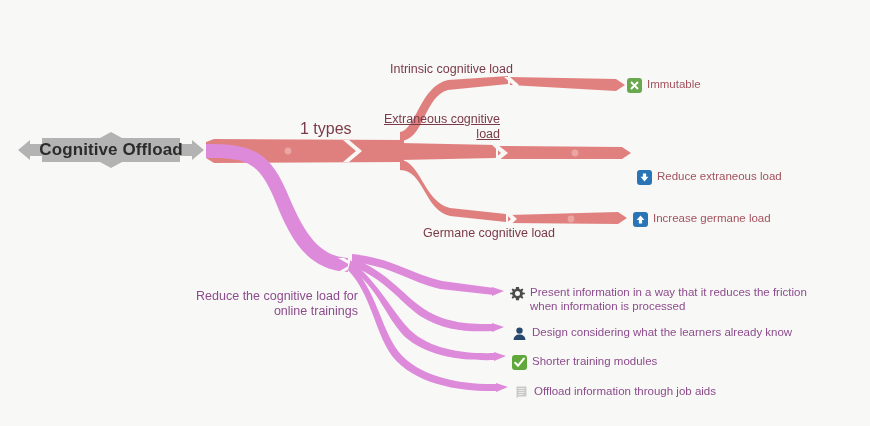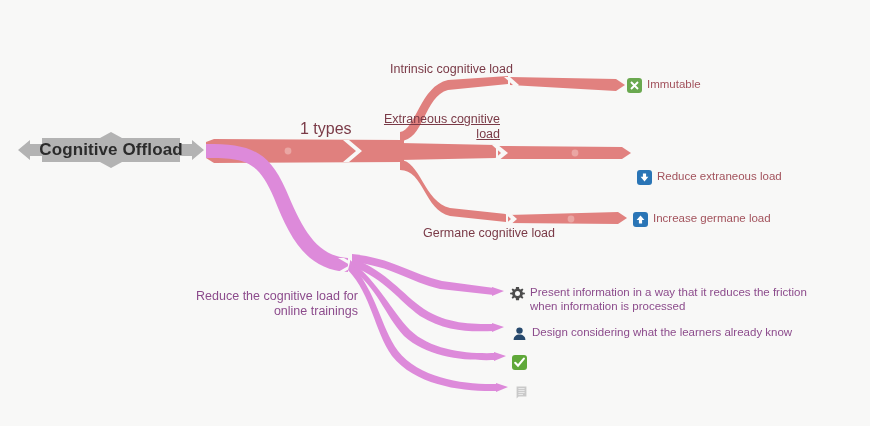--- a/index.html
+++ b/index.html
@@ -287,24 +287,26 @@
     <span class="leaf-text">Design considering what the learners already know</span>
   </div>
 
   <div class="leaf mid" style="left:512px; top:354px;">
     <span class="leaf-icon">
       <span class="ic-box ic-green2"></span>
       <svg class="ic-sym" viewBox="0 0 15 15">
         <path d="M3.2,7.8 L6,10.6 L11.9,3.6" stroke="#ffffff" stroke-width="2.1" fill="none" stroke-linecap="round"></path>
       </svg>
     </span>
+    <span class="leaf-text">Shorter training modules</span>
   </div>
 
   <div class="leaf mid" style="left:514px; top:384px;">
     <span class="leaf-icon">
       <svg viewBox="0 0 15 15" width="15" height="15">
         <path d="M2.6,1.4 L12.4,1.4 L12.4,11.4 L4.6,11.4 L2.6,13.4 Z" fill="#c9c9c9"></path>
         <path d="M4.4,3.6 L10.6,3.6 M4.4,5.6 L10.6,5.6 M4.4,7.6 L10.6,7.6 M4.4,9.6 L9,9.6" stroke="#efefef" stroke-width="0.9"></path>
       </svg>
     </span>
+    <span class="leaf-text">Offload information through job aids</span>
   </div>
 
 </div>
 
 </body></html>

